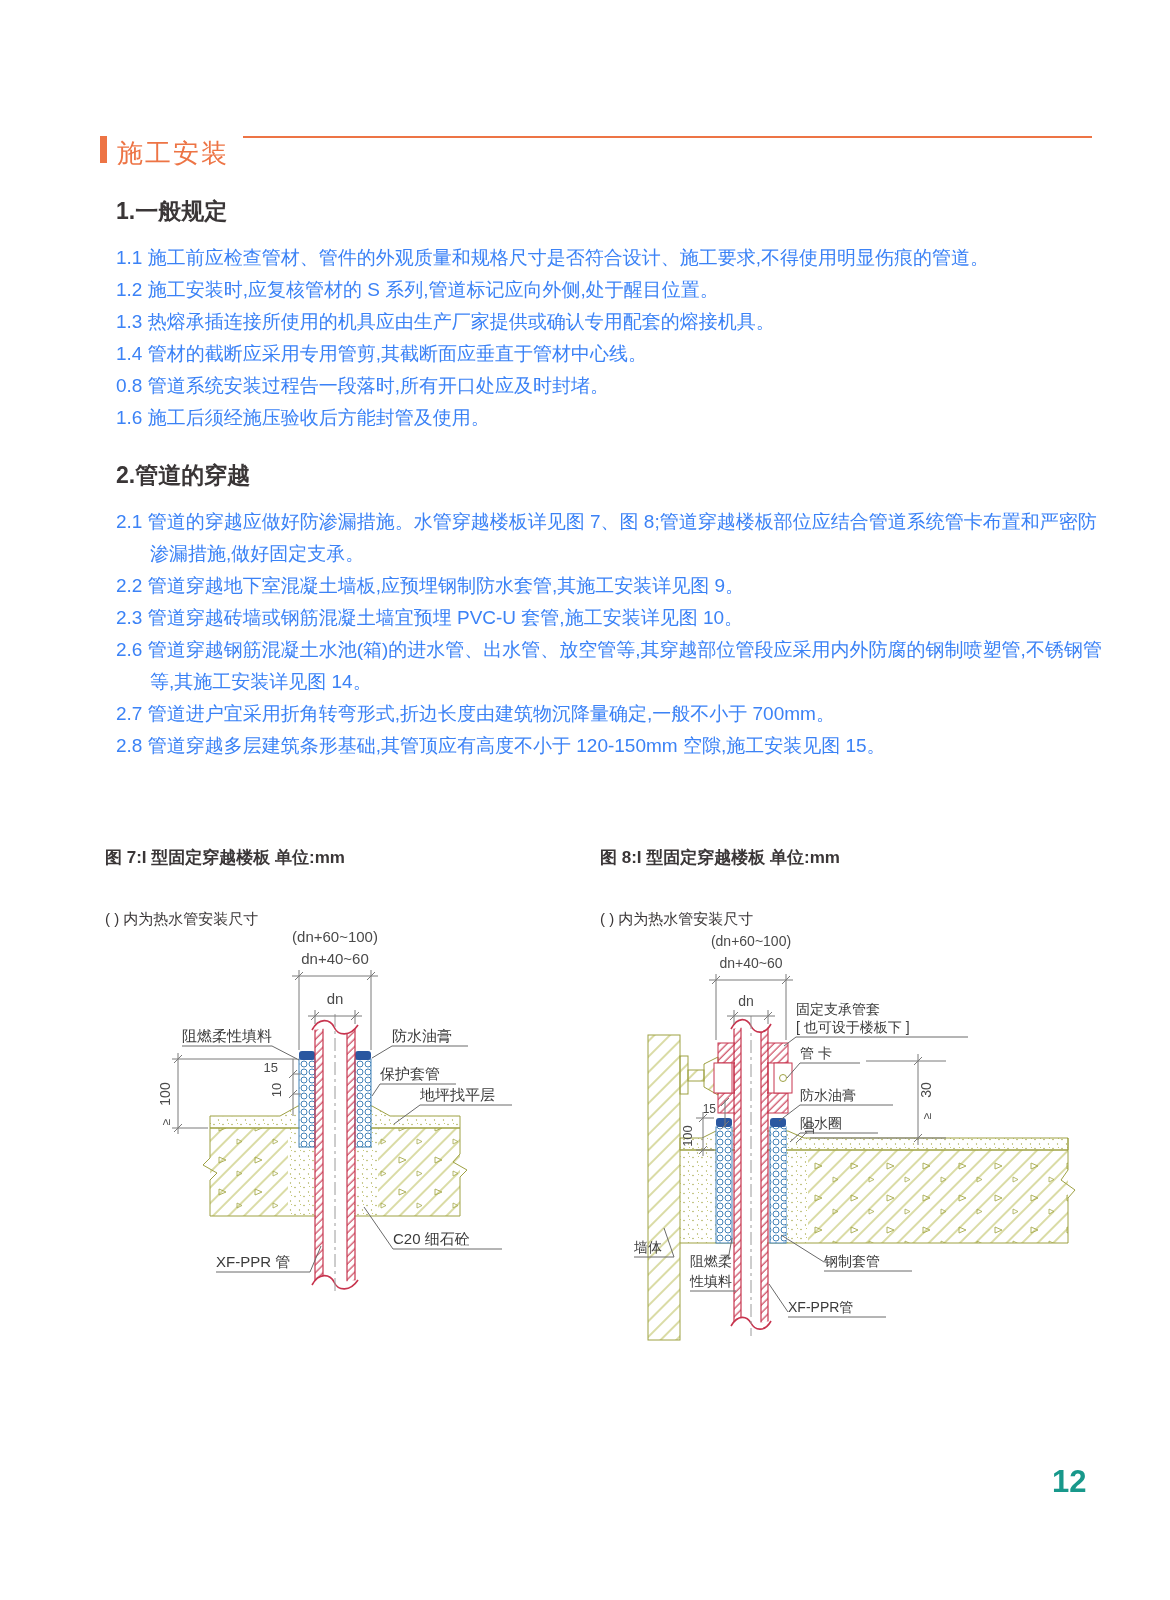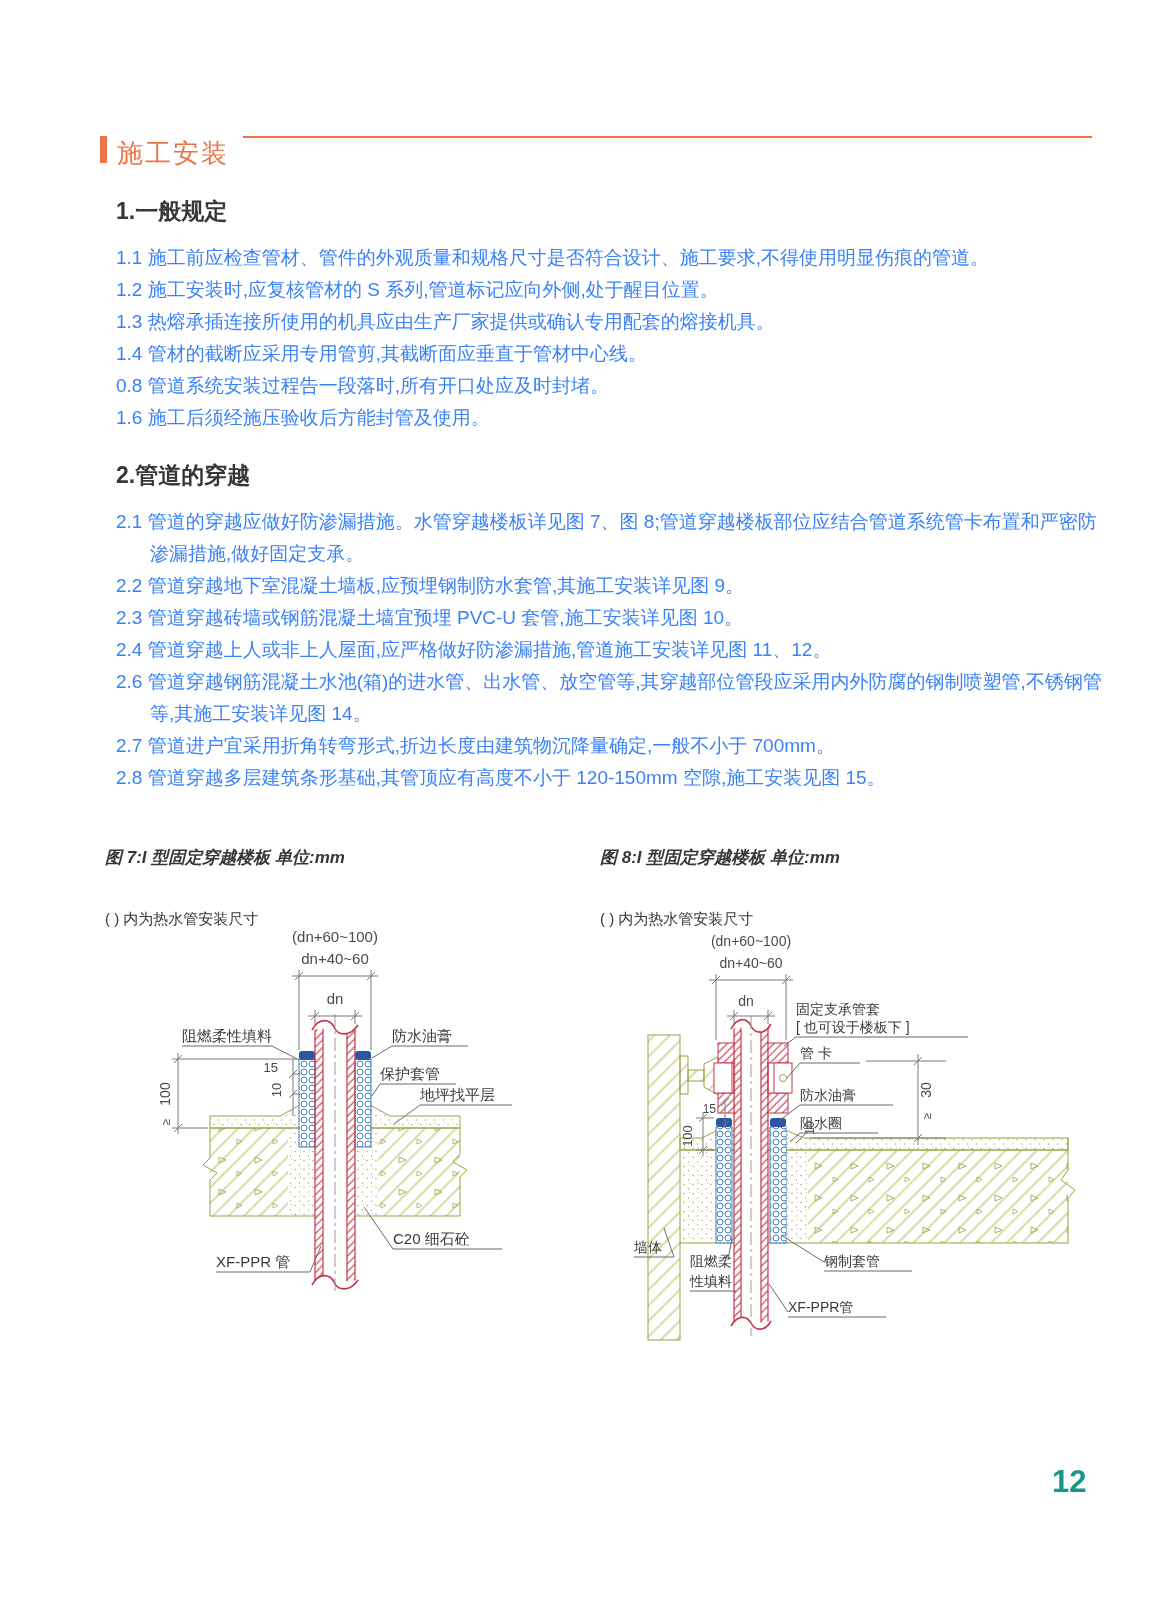--- a/index.html
+++ b/index.html
@@ -12,21 +12,21 @@
   .accent-bar{width:7px;height:27px;background:#ED7445;margin-right:10px;flex:0 0 auto;}
   .doc-title{font-size:26px;color:#ED7445;font-weight:500;letter-spacing:2px;white-space:nowrap;}
   .header-rule{flex:1;height:2px;background:#ED7445;margin-left:14px;}
 
   .sec{position:absolute;left:116px;width:992px;}
   .sec-1{top:196px;}
   .sec-2{top:460px;}
   .sec h2{margin:0 0 15px 0;font-size:23px;font-weight:bold;color:#3a3637;}
   .sec p{margin:0;font-size:19px;line-height:32px;color:#3b82f6;padding-left:34px;text-indent:-34px;}
 
-  .fig-cap{position:absolute;font-size:17px;font-weight:600;color:#3a3637;white-space:nowrap;font-style:italic;}
+  .fig-cap{position:absolute;font-size:17px;font-weight:600;color:#3a3637;white-space:nowrap;}
   .fig-note{position:absolute;font-size:15px;color:#3a3637;white-space:nowrap;margin-top:34px;}
   .cap-7{left:105px;top:846px;}
   .note-7{left:105px;top:876px;}
   .cap-8{left:600px;top:846px;}
   .note-8{left:600px;top:876px;}
   .svg-7{position:absolute;left:140px;top:924px;}
   .svg-8{position:absolute;left:628px;top:930px;}
 
   .page-number{position:absolute;left:1028px;top:1464px;font-size:31px;font-weight:bold;color:#18988B;margin-left:24px;}
 
@@ -54,21 +54,20 @@
   <p>1.4 管材的截断应采用专用管剪,其截断面应垂直于管材中心线。</p>
   <p>0.8 管道系统安装过程告一段落时,所有开口处应及时封堵。</p>
   <p>1.6 施工后须经施压验收后方能封管及使用。</p>
 </section>
 
 <section class="sec sec-2">
   <h2>2.管道的穿越</h2>
   <p>2.1 管道的穿越应做好防渗漏措施。水管穿越楼板详见图 7、图 8;管道穿越楼板部位应结合管道系统管卡布置和严密防渗漏措施,做好固定支承。</p>
   <p>2.2 管道穿越地下室混凝土墙板,应预埋钢制防水套管,其施工安装详见图 9。</p>
   <p>2.3 管道穿越砖墙或钢筋混凝土墙宜预埋 PVC-U 套管,施工安装详见图 10。</p>
-  <p>2.4 管道穿越上人或非上人屋面,应严格做好防渗漏措施,管道施工安装详见图 11、12。</p>
   <p>2.6 管道穿越钢筋混凝土水池(箱)的进水管、出水管、放空管等,其穿越部位管段应采用内外防腐的钢制喷塑管,不锈钢管等,其施工安装详见图 14。</p>
   <p>2.7 管道进户宜采用折角转弯形式,折边长度由建筑物沉降量确定,一般不小于 700mm。</p>
   <p>2.8 管道穿越多层建筑条形基础,其管顶应有高度不小于 120-150mm 空隙,施工安装见图 15。</p>
 </section>
 
 <div class="fig-cap cap-7">图 7:I 型固定穿越楼板  单位:mm</div>
 <div class="fig-note note-7">( ) 内为热水管安装尺寸</div>
 <div class="fig-cap cap-8">图 8:I 型固定穿越楼板  单位:mm</div>
 <div class="fig-note note-8">( ) 内为热水管安装尺寸</div>
 

